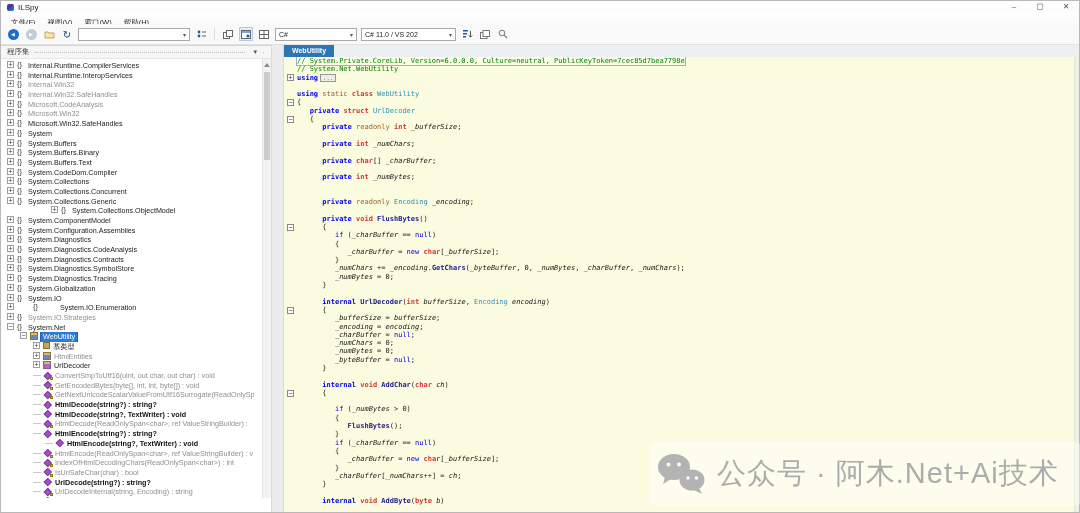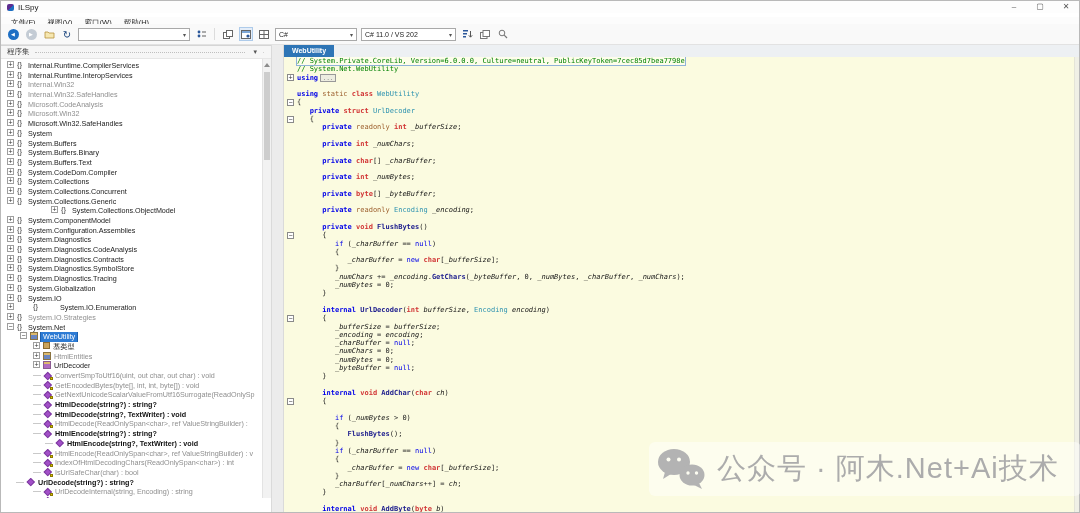--- a/index.html
+++ b/index.html
@@ -73,21 +73,21 @@
   .tok-b { color:#0000E8; }
   .tok-m { color:#9B5D2B; }
   .tok-t { color:#D13535; font-weight:bold; }
   .tok-n { color:#2B91AF; }
   .tok-d { color:#1A1A8C; font-weight:bold; }
   .tok-f { color:#111; font-style:italic; }
   .tok-x { border:1px solid #999; background:#EDEDE0; color:#666; font-size:5.5px; padding:0 2px; margin-left:2px; }
   #code-vscroll { position:absolute; right:0; top:12px; bottom:0; width:5px; background:#F0F0E6; border-left:1px solid #E4E4D8; }
 
   
-  #watermark { position:absolute; left:648px; top:441px; width:432px; height:54px; display:flex; align-items:center; gap:12px; padding:0 8px; background:rgba(255,255,255,0.45); border-radius:6px; }
+  #watermark { position:absolute; left:648px; top:441px; width:432px; height:64px; display:flex; align-items:center; gap:12px; padding:0 8px; background:rgba(255,255,255,0.45); border-radius:6px; }
   #watermark-text { font-size:29px; color:#ACACAC; letter-spacing:1px; white-space:nowrap; }
 </style>
 </head>
 <body>
 
 <div id="app">
 
   <div id="titlebar">
     <div id="app-icon"></div>
     <span id="app-title">ILSpy</span>
@@ -431,21 +431,21 @@
           <span class="lbl">IndexOfHtmlDecodingChars(ReadOnlySpan&lt;char&gt;) : int</span>
         </div>
         <div class="tree-row gray" style="padding-left: 32px;">
           <span class="conn"></span>
           <span class="i-mwrap">
             <span class="i-method"></span>
             <span class="i-lock"></span>
           </span>
           <span class="lbl">IsUrlSafeChar(char) : bool</span>
         </div>
-        <div class="tree-row bold" style="padding-left: 15px;">
+        <div class="tree-row bold" style="padding-left: 32px;">
           <span class="conn"></span>
           <span class="i-mwrap">
             <span class="i-method"></span>
           </span>
           <span class="lbl">UrlDecode(string?) : string?</span>
         </div>
         <div class="tree-row gray" style="padding-left: 32px;">
           <span class="conn"></span>
           <span class="i-mwrap">
             <span class="i-method"></span>
@@ -536,24 +536,20 @@
           <div class="gutter"></div>
           <div class="lc"></div>
         </div>
         <div class="code-line">
           <div class="gutter"></div>
           <div class="lc"><span class="tok-p">      </span><span class="tok-k">private</span><span class="tok-p"> </span><span class="tok-t">int</span><span class="tok-p"> </span><span class="tok-f">_numBytes</span><span class="tok-p">;</span></div>
         </div>
         <div class="code-line">
           <div class="gutter"></div>
           <div class="lc"></div>
-        </div>
-        <div class="code-line">
-          <div class="gutter"></div>
-          <div class="lc"><span class="tok-p">      </span><span class="tok-k">private</span><span class="tok-p"> </span><span class="tok-t">byte</span><span class="tok-p">[] </span><span class="tok-f">_byteBuffer</span><span class="tok-p">;</span></div>
         </div>
         <div class="code-line">
           <div class="gutter"></div>
           <div class="lc"></div>
         </div>
         <div class="code-line">
           <div class="gutter"></div>
           <div class="lc"><span class="tok-p">      </span><span class="tok-k">private</span><span class="tok-p"> </span><span class="tok-m">readonly</span><span class="tok-p"> </span><span class="tok-n">Encoding</span><span class="tok-p"> </span><span class="tok-f">_encoding</span><span class="tok-p">;</span></div>
         </div>
         <div class="code-line">

